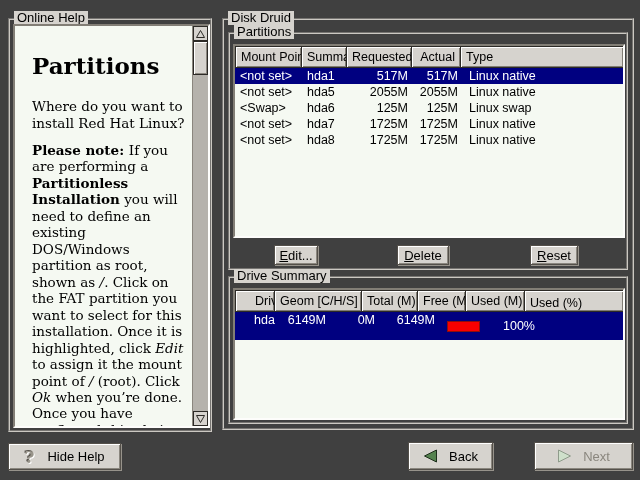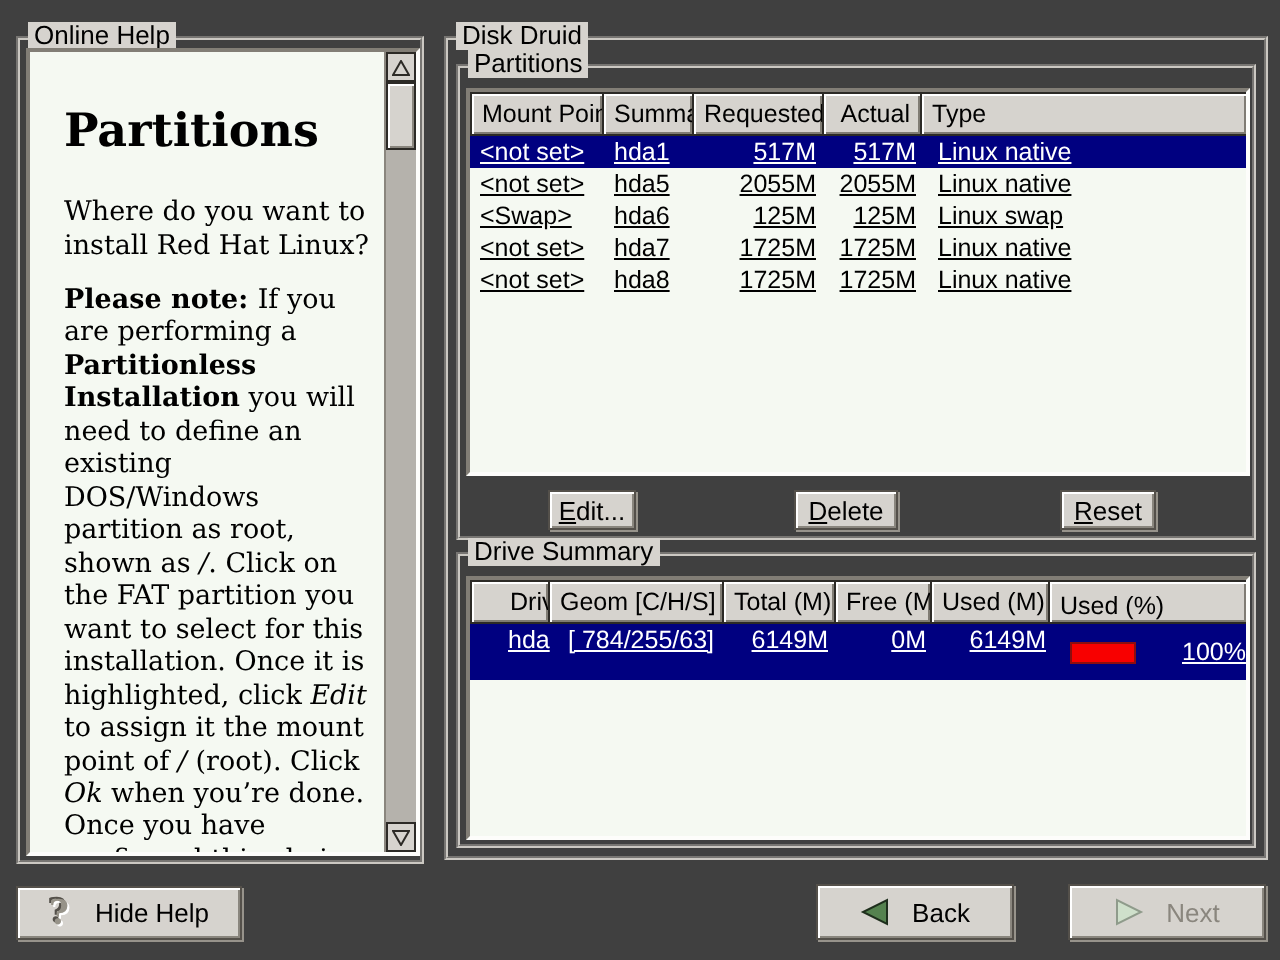--- a/index.html
+++ b/index.html
@@ -60,21 +60,21 @@
   .clist{position:absolute;overflow:hidden;}
   #partitions-table{left:3px;top:10px;width:392px;height:194px;}
   #drives-table{left:3px;top:10px;width:392px;height:132px;}
   .clist-header{display:flex;height:22px;}
   .hcell{
     background:#d6d3ce;border:1px solid #2c2a26;box-sizing:border-box;
     box-shadow:inset 1px 1px 0 #fff,inset -1px -1px 0 #807c74;
     margin-right:-1px;padding:3px 4px 0 4px;font-size:12.5px;
     white-space:nowrap;overflow:visible;
   }
-  .trow{display:flex;height:16px;line-height:16px;font-size:12.5px;white-space:nowrap;text-decoration:underline;}
+  .trow{display:flex;height:16px;line-height:16px;font-size:12.5px;white-space:nowrap;}
   .drow{height:28px;line-height:17px;}
   .trow.selected{background:#000080;color:#fff;}
   .cell{box-sizing:border-box;overflow:visible;white-space:nowrap;}
   .al{text-align:left;padding-left:5px;}
   .ar{text-align:right;padding-right:6px;}
   .hcell.ar{padding-right:5px;}
   
   .pc0{width:67px;flex:0 0 67px;}
   .pc1{width:46px;flex:0 0 46px;}
   .pc2{width:66px;flex:0 0 66px;}
@@ -100,21 +100,21 @@
     box-shadow:inset 1px 1px 0 #fff,inset -1px -1px 0 #8a867e,1px 1px 0 #97938b;
     font-family:"Liberation Sans",sans-serif;font-size:13px;
     display:flex;align-items:center;justify-content:center;
     white-space:nowrap;cursor:default;
   }
   #action-row{position:absolute;left:3px;top:209px;width:392px;height:22px;}
   #action-btn-0{left:41px;top:2px;width:44px;height:20px;}
   #action-btn-1{left:164px;top:2px;width:52px;height:20px;}
   #action-btn-2{left:297px;top:2px;width:48px;height:20px;}
   #hide-help-btn{left:8px;top:443px;width:113px;height:27px;gap:13px;}
-  #back-btn{left:408px;top:442px;width:99px;height:28px;gap:11px;}
+  #back-btn{left:408px;top:442px;width:85px;height:28px;gap:11px;}
   #next-btn{left:534px;top:442px;width:99px;height:28px;gap:11px;}
   #next-btn{color:#8a867e;}
   .q-icon{
     font-family:"DejaVu Serif",serif;font-weight:bold;font-size:17px;
     color:#979389;text-shadow:1px 1px 0 #ffffff,-1px -1px 0 #54504a;
   }
 </style>
 </head>
 <body>
 
@@ -212,21 +212,20 @@
           <div class="hcell dc0 al">Drive</div>
           <div class="hcell dc1 al">Geom [C/H/S]</div>
           <div class="hcell dc2 al">Total (M)</div>
           <div class="hcell dc3 al">Free (M)</div>
           <div class="hcell dc4 al">Used (M)</div>
           <div class="hcell dc5 al">Used (%)</div>
         </div>
       <div id="drive-rows">
           <div class="trow drow selected">
             <div class="cell dc0 al">hda</div>
-            <div class="cell dc1 ar">[ 784/255/63]</div>
             <div class="cell dc2 ar">6149M</div>
             <div class="cell dc3 ar">0M</div>
             <div class="cell dc4 ar">6149M</div>
             <div class="cell dc5">
               <div class="used-bar"></div>
               <span class="used-pct">100%</span>
             </div>
           </div>
         </div>
     </div>

